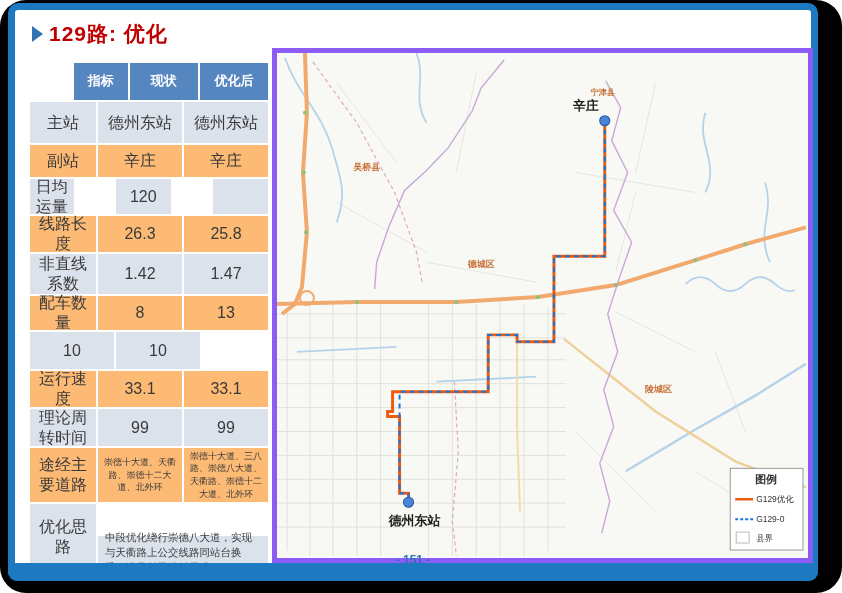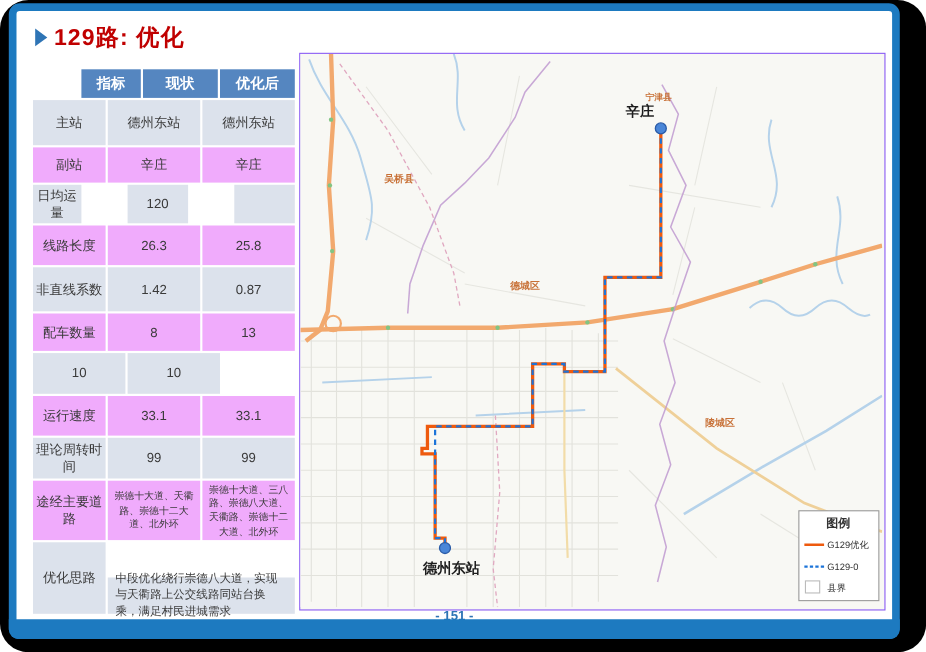--- a/index.html
+++ b/index.html
@@ -23,33 +23,33 @@
     border-top:8px solid transparent; border-bottom:8px solid transparent; margin-right:6px;
   }
   .page-title {
     font-size:21px; font-weight:bold; color:var(--title-red,#C00000); letter-spacing:1px;
   }
   
   .metrics-table { position:absolute; left:15px; top:53px; width:238px; z-index:2; }
   .t-row { display:flex; gap:2px; margin-bottom:2px; }
   .t-cell {
     display:flex; align-items:center; justify-content:center; text-align:center;
-    color:#3A3A3A; font-size:12px; line-height:1.25; padding:1px 2px; box-sizing:border-box;
+    color:#3A3A3A; font-size:16px; line-height:1.25; padding:1px 2px; box-sizing:border-box;
   }
   .t-cell.c0 { width:66px; }
   .t-cell.c1, .t-cell.c2 { width:84px; }
   .t-cell.merged { width:170px; justify-content:flex-start; text-align:left; padding:4px 7px; font-size:10.5px; line-height:1.45;margin-top:32px; }
   .t-row.hdr .t-cell { background:var(--table-header-blue,#5586C0); color:#ffffff; font-weight:bold; font-size:13px; }
   .t-row.band-dark .t-cell { background:#DCE2EC; }
-  .t-row.band-light .t-cell { background:#f0abfc; }
+  .t-row.band-light .t-cell { background:#fdba74; }
   .t-cell.small { font-size:9px; line-height:1.4; }
   
   .map-box {
     position:absolute; left:257px; top:38px; width:531px; height:505px;
-    border:1px solid #8b5cf6; background:#F8F8F4; z-index:1;
+    border:5px solid #8b5cf6; background:#F8F8F4; z-index:1;
   }
   .map-box svg { display:block; }
   .road-grid { stroke:#E2E2DC; stroke-width:1; fill:none; }
   .road-rural { stroke:#E6E6E0; stroke-width:1; fill:none; }
   .river { stroke:#B5D2EA; stroke-width:1.8; fill:none; }
   .river.big { stroke-width:2.4; }
   .road-yellow { stroke:#EFD099; stroke-width:2.5; fill:none; }
   .road-yellow.pale { stroke:#F2DCA8; stroke-width:2; }
   .highway { stroke:#F2A96E; stroke-width:4; fill:none; stroke-linejoin:round; }
   .boundary-purple { stroke:#C09AD0; stroke-width:1.4; fill:none; opacity:.85; }
@@ -75,21 +75,21 @@
 <body>
 
 <div class="frame">
 
   <div class="title-row">
     <div class="title-arrow"></div>
     <div class="page-title">129路: 优化</div>
   </div>
 
   <div class="metrics-table">
-      <div class="t-row hdr" style="height: 26px; margin-left: 44px;">
+      <div class="t-row hdr" style="height: 37px; margin-left: 44px;">
         <div class="t-cell c0">指标</div>
         <div class="t-cell c1">现状</div>
         <div class="t-cell c2">优化后</div>
       </div>
       <div class="t-row band-dark" style="height: 41px;">
         <div class="t-cell c0">主站</div>
         <div class="t-cell c1">德州东站</div>
         <div class="t-cell c2">德州东站</div>
       </div>
       <div class="t-row band-light" style="height: 32px;">
@@ -103,21 +103,21 @@
         <div class="t-cell c2"></div>
       </div>
       <div class="t-row band-light" style="height: 36px;">
         <div class="t-cell c0">线路长度</div>
         <div class="t-cell c1">26.3</div>
         <div class="t-cell c2">25.8</div>
       </div>
       <div class="t-row band-dark" style="height: 40px;">
         <div class="t-cell c0">非直线系数</div>
         <div class="t-cell c1">1.42</div>
-        <div class="t-cell c2">0.87</div>
+        <div class="t-cell c2">1.47</div>
       </div>
       <div class="t-row band-light" style="height: 34px;">
         <div class="t-cell c0">配车数量</div>
         <div class="t-cell c1">8</div>
         <div class="t-cell c2">13</div>
       </div>
       <div class="t-row band-dark" style="height: 37px;">
         <div class="t-cell c1">10</div>
         <div class="t-cell c2">10</div>
       </div>

